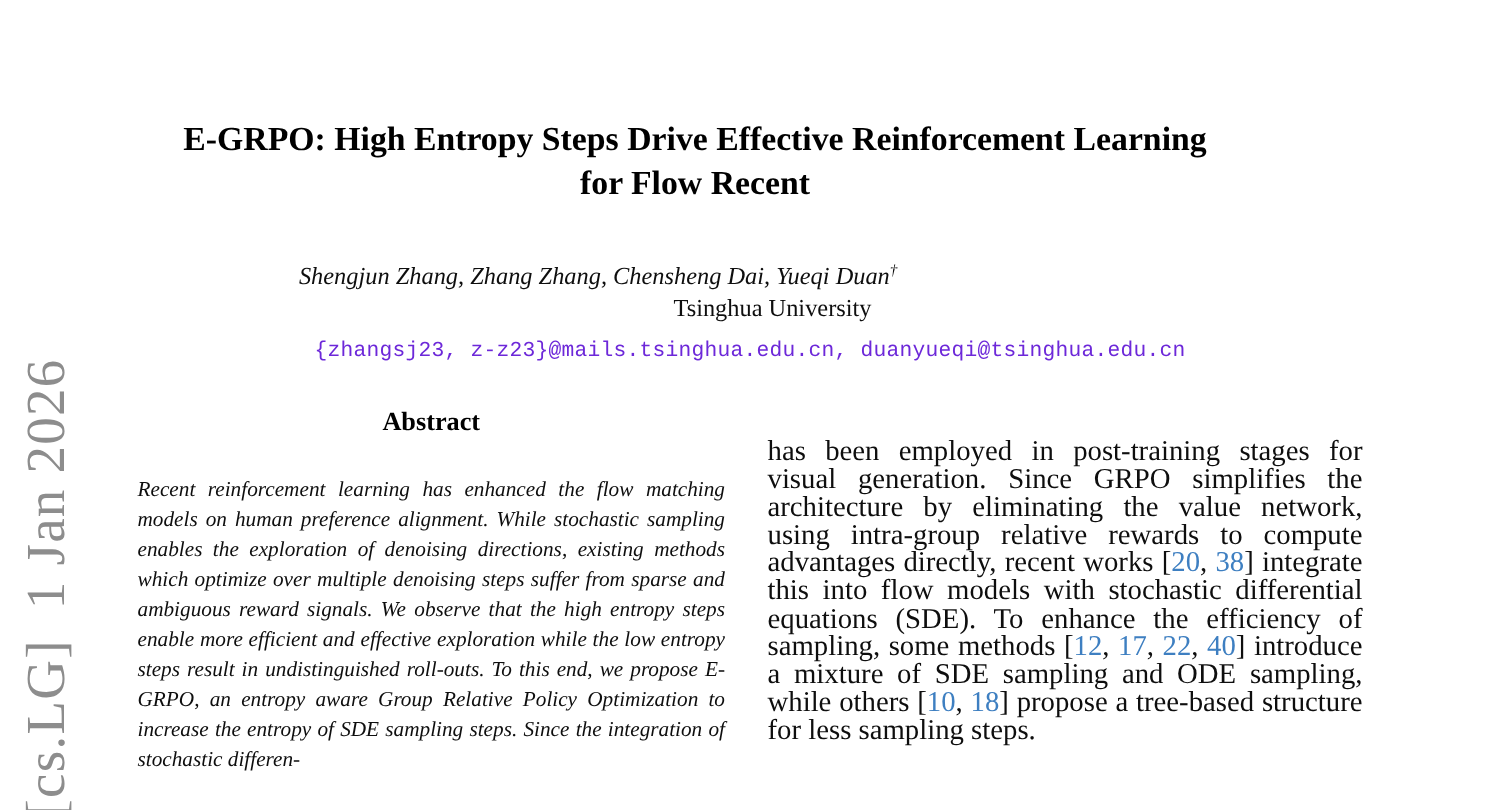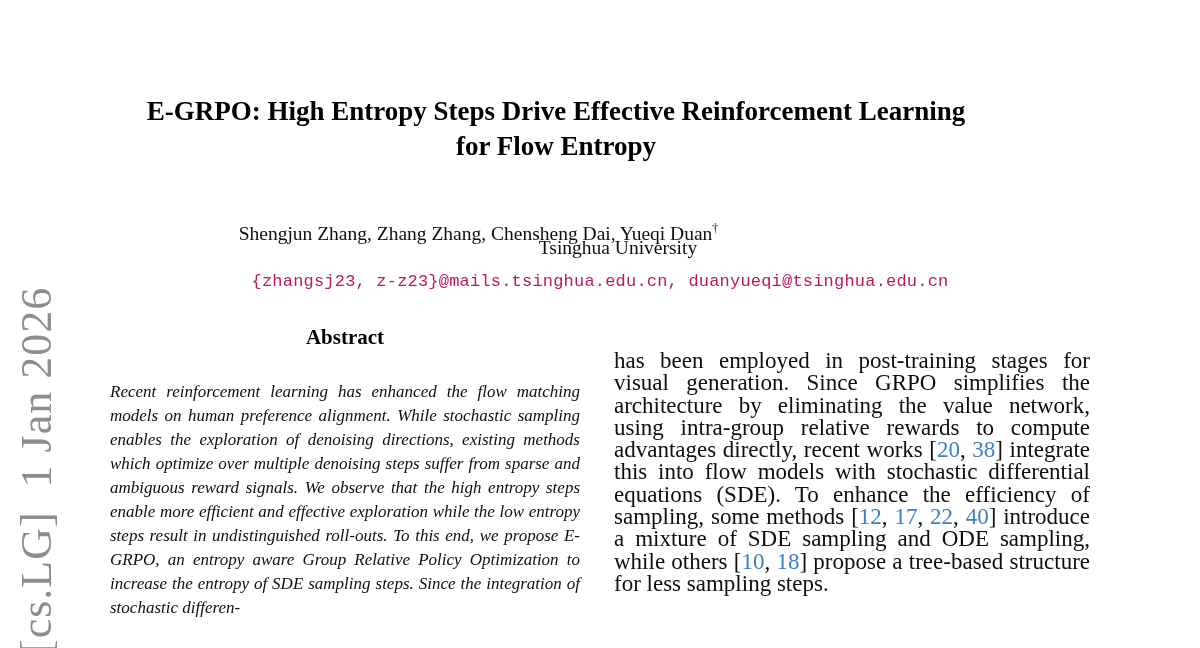--- a/index.html
+++ b/index.html
@@ -31,37 +31,37 @@
   
   .title{
     position:absolute;top:94px;left:0;width:1112px;
     text-align:center;
     font-weight:bold;
     font-size:27px;line-height:35px;
     color:#000000;
     margin:0;
   }
   .authors{
-    position:absolute;top:216px;left:0;width:957px;
+    position:absolute;top:204px;left:0;width:957px;
     text-align:center;
-    font-size:19.5px;line-height:24px;
+    font-size:19.5px;line-height:24px;font-style:italic;
   }
   .authors sup{font-size:12px;}
   .affiliation{
     position:absolute;top:236px;left:0;width:1200px;
     text-align:center;
     font-size:19.5px;line-height:24px;padding-left:18px;
   }
   .emails{
     position:absolute;top:271px;left:0;width:1200px;
     text-align:center;
     font-family:"Liberation Mono", monospace;
     font-size:17px;line-height:22px;
     letter-spacing:0.2px;
-    color:#be185d;
+    color:#6d28d9;
   }
   
   .col-left{
     position:absolute;left:110px;top:326px;width:470px;
   }
   .abstract-heading{
     margin:0 0 31px 0;
     text-align:center;
     font-size:21px;line-height:23px;
     font-weight:bold;
@@ -84,21 +84,21 @@
   .body-par.indented{text-indent:20px;}
   .cite{color:var(--cite-color);}
 </style>
 </head>
 <body>
 
 <div class="page">
 
   <div class="arxiv-stamp">[cs.LG]  1 Jan 2026</div>
 
-  <h1 class="title"><span>E-GRPO: High Entropy Steps Drive Effective Reinforcement Learning</span><br><span>for Flow Entropy</span></h1>
+  <h1 class="title"><span>E-GRPO: High Entropy Steps Drive Effective Reinforcement Learning</span><br><span>for Flow Recent</span></h1>
 
   <div class="authors"><span>Shengjun Zhang, Zhang Zhang, Chensheng Dai, Yueqi Duan</span><sup>†</sup></div>
 
   <div class="affiliation">Tsinghua University</div>
 
   <div class="emails">{zhangsj23, z-z23}@mails.tsinghua.edu.cn, duanyueqi@tsinghua.edu.cn</div>
 
   <div class="col-left">
     <h2 class="abstract-heading">Abstract</h2>
     <p class="abstract-body">Recent reinforcement learning has enhanced the flow matching models on human preference alignment. While stochastic sampling enables the exploration of denoising directions, existing methods which optimize over multiple denoising steps suffer from sparse and ambiguous reward signals. We observe that the high entropy steps enable more efficient and effective exploration while the low entropy steps result in undistinguished roll-outs. To this end, we propose E-GRPO, an entropy aware Group Relative Policy Optimization to increase the entropy of SDE sampling steps. Since the integration of stochastic differen-</p>

